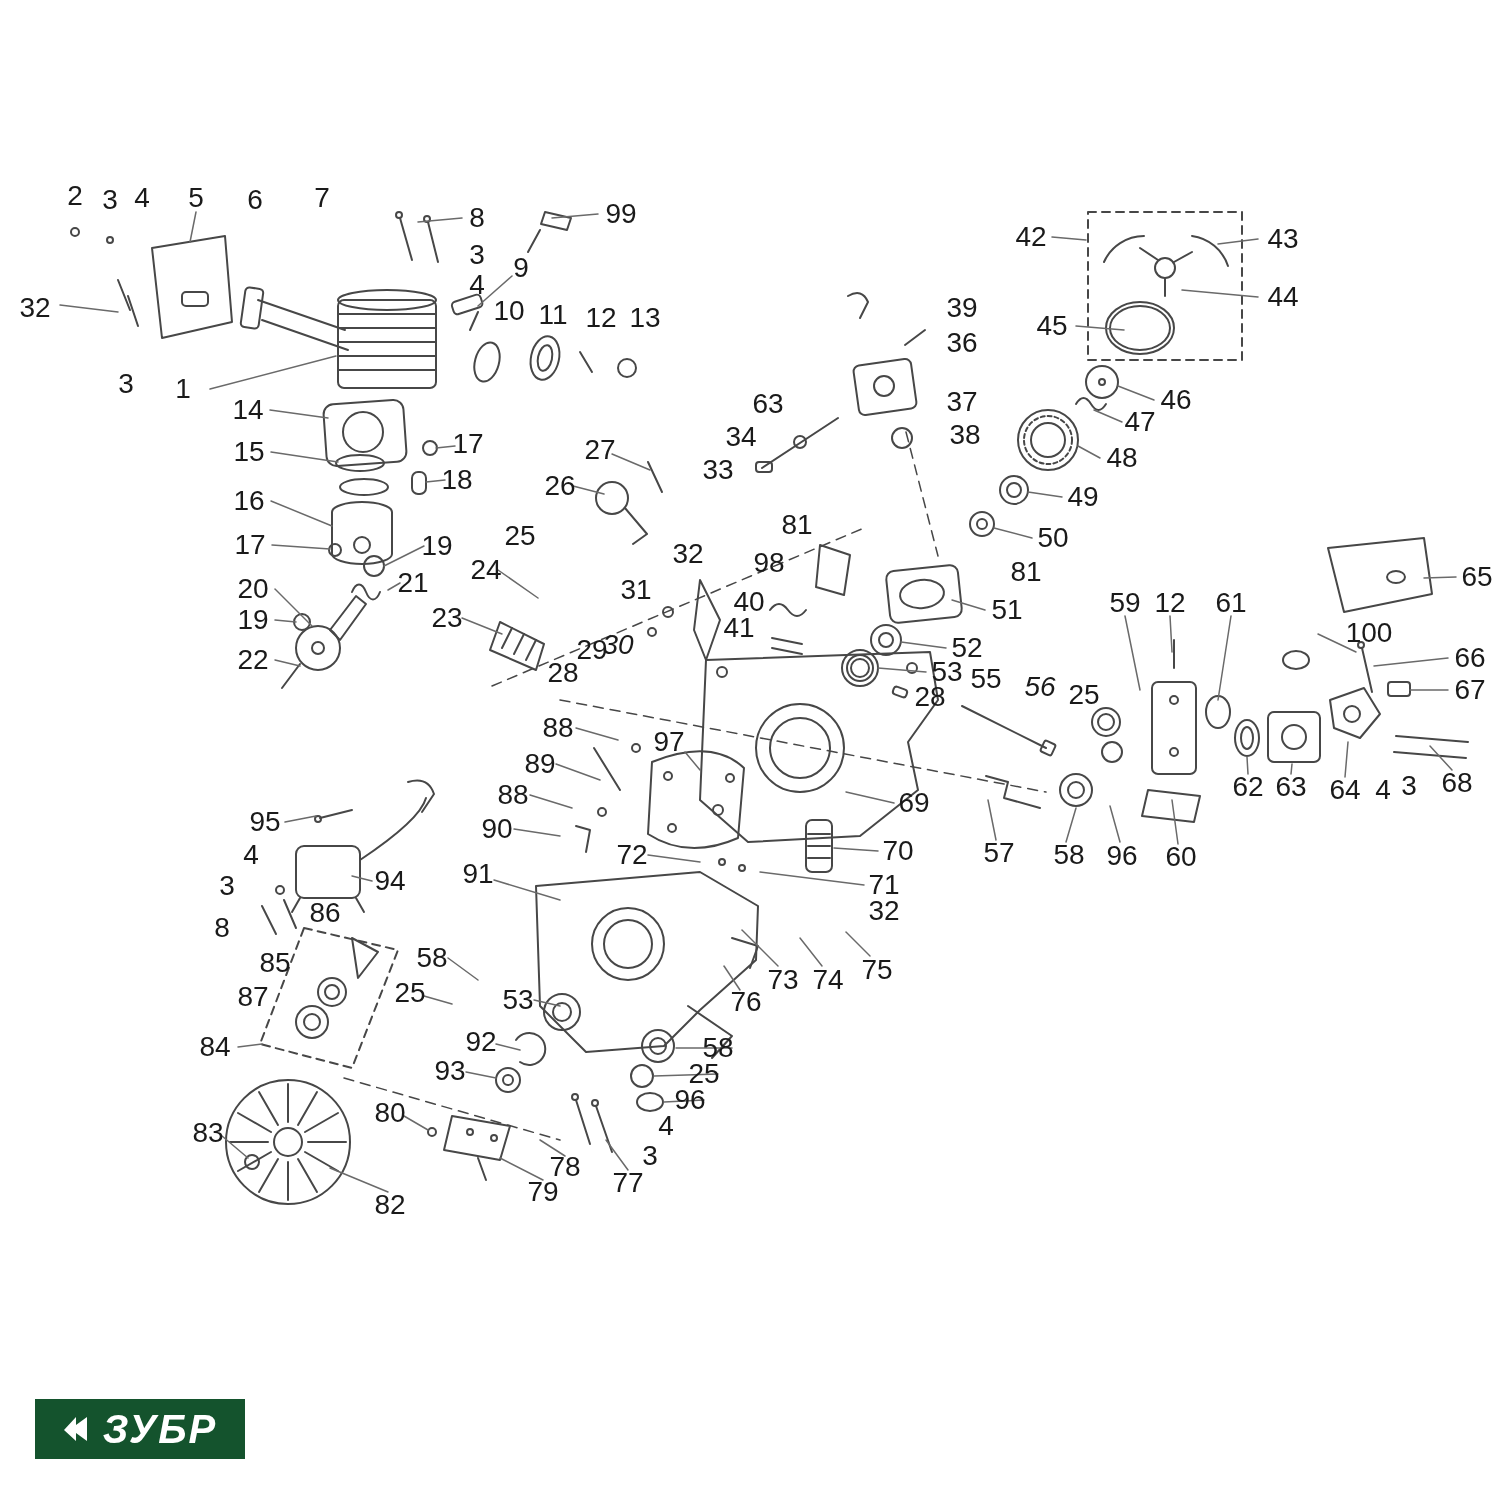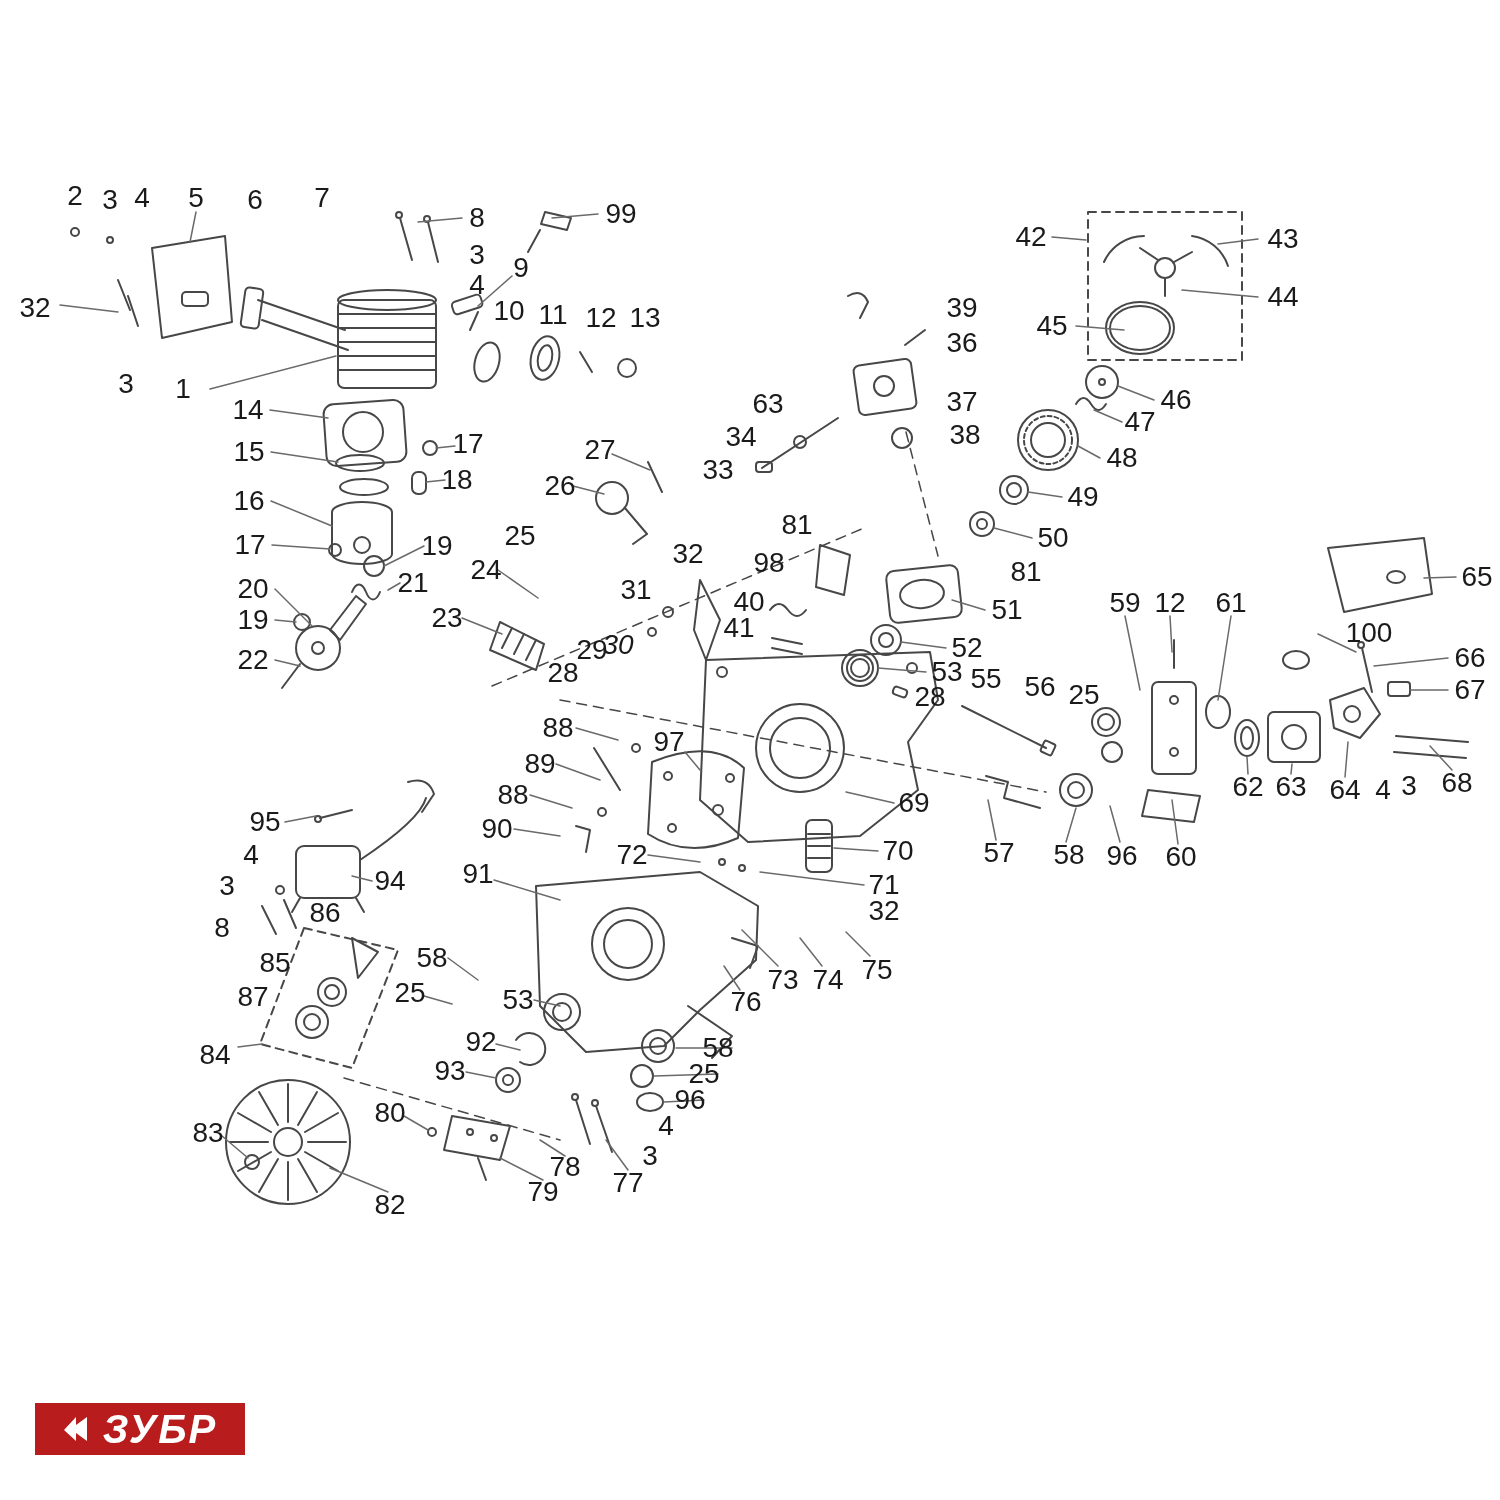--- a/index.html
+++ b/index.html
@@ -11,21 +11,21 @@
   #artwork{position:absolute;left:0;top:0;}
   .callout{
     position:absolute;transform:translate(-50%,-50%);
     font-size:28px;color:#1a1a1a;white-space:nowrap;line-height:1;
   }
   #footer{
     position:absolute;left:35px;right:35px;top:1398px;height:62px;
     display:flex;align-items:center;
   }
   .brand-box{
-    width:210px;height:52px;background:#b91c1c;flex:0 0 auto;
+    width:210px;height:60px;background:#14532d;flex:0 0 auto;
     display:flex;align-items:center;justify-content:center;gap:10px;
   }
   .brand-text{color:#ffffff;font-weight:bold;font-size:40px;letter-spacing:2px;font-style:italic;}
   .footer-title{margin-left:30px;font-size:34px;color:#3f3f3f;white-space:nowrap;}
   .title-bold{font-weight:bold;color:#111111;margin-right:10px;}
 </style>
 </head>
 <body>
 
 <div id="diagram">
@@ -416,21 +416,21 @@
       <div class="callout" style="left: 1140px; top: 422px;">47</div>
       <div class="callout" style="left: 1122px; top: 458px;">48</div>
       <div class="callout" style="left: 1083px; top: 497px;">49</div>
       <div class="callout" style="left: 1053px; top: 538px;">50</div>
       <div class="callout" style="left: 1026px; top: 572px;">81</div>
       <div class="callout" style="left: 1007px; top: 610px;">51</div>
       <div class="callout" style="left: 967px; top: 648px;">52</div>
       <div class="callout" style="left: 947px; top: 672px;">53</div>
       <div class="callout" style="left: 930px; top: 697px;">28</div>
       <div class="callout" style="left: 986px; top: 679px;">55</div>
-      <div class="callout" style="left: 1040px; top: 687px;">56</div>
+      <div class="callout" style="left: 1040px; top: 687px; font-style: italic;">56</div>
       <div class="callout" style="left: 1084px; top: 695px;">25</div>
       <div class="callout" style="left: 1125px; top: 603px;">59</div>
       <div class="callout" style="left: 1170px; top: 603px;">12</div>
       <div class="callout" style="left: 1231px; top: 603px;">61</div>
       <div class="callout" style="left: 1477px; top: 577px;">65</div>
       <div class="callout" style="left: 1369px; top: 633px;">100</div>
       <div class="callout" style="left: 1470px; top: 658px;">66</div>
       <div class="callout" style="left: 1470px; top: 690px;">67</div>
       <div class="callout" style="left: 1248px; top: 787px;">62</div>
       <div class="callout" style="left: 1291px; top: 787px;">63</div>
@@ -457,21 +457,21 @@
       <div class="callout" style="left: 227px; top: 886px;">3</div>
       <div class="callout" style="left: 390px; top: 881px;">94</div>
       <div class="callout" style="left: 222px; top: 928px;">8</div>
       <div class="callout" style="left: 325px; top: 913px;">86</div>
       <div class="callout" style="left: 478px; top: 874px;">91</div>
       <div class="callout" style="left: 275px; top: 963px;">85</div>
       <div class="callout" style="left: 432px; top: 958px;">58</div>
       <div class="callout" style="left: 410px; top: 993px;">25</div>
       <div class="callout" style="left: 253px; top: 997px;">87</div>
       <div class="callout" style="left: 518px; top: 1000px;">53</div>
-      <div class="callout" style="left: 215px; top: 1047px; margin-top: 8px;">84</div>
+      <div class="callout" style="left: 215px; top: 1047px;">84</div>
       <div class="callout" style="left: 481px; top: 1042px;">92</div>
       <div class="callout" style="left: 450px; top: 1071px;">93</div>
       <div class="callout" style="left: 783px; top: 980px;">73</div>
       <div class="callout" style="left: 828px; top: 980px;">74</div>
       <div class="callout" style="left: 877px; top: 970px;">75</div>
       <div class="callout" style="left: 746px; top: 1002px;">76</div>
       <div class="callout" style="left: 718px; top: 1048px;">58</div>
       <div class="callout" style="left: 704px; top: 1074px;">25</div>
       <div class="callout" style="left: 690px; top: 1100px;">96</div>
       <div class="callout" style="left: 666px; top: 1126px;">4</div>

